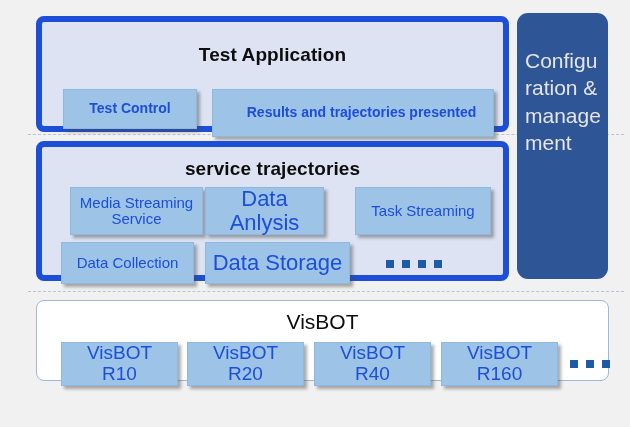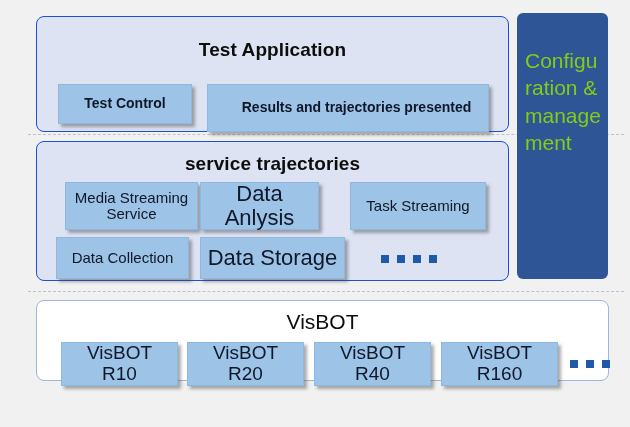--- a/index.html
+++ b/index.html
@@ -34,21 +34,21 @@
   .divider.d2 { top: 291px; }
 
   
   .layer {
     position: absolute;
     box-sizing: border-box;
     border-radius: 8px;
   }
   .layer-shaded {
     background: #dde3f3;
-    border: 1px solid #1d4ed8;
+    border: 6px solid #1d4ed8;
   }
   .layer-white {
     background: #ffffff;
     border: 1px solid #9fb7dd;
   }
 
   .layer-title {
     position: absolute;
     left: 0;
     right: 0;
@@ -70,21 +70,21 @@
   .box {
     position: absolute;
     box-sizing: border-box;
     background: #9dc3e6;
     border: 1px solid #8fb8df;
     box-shadow: 3px 3px 3px rgba(70,70,70,0.45);
     display: flex;
     align-items: center;
     justify-content: center;
     text-align: center;
-    color: #0f172a;
+    color: #1d4ed8;
     line-height: 1.08;
     padding: 0 3px;
   }
   .box.bold { font-weight: bold; }
 
   
   .dots {
     position: absolute;
     display: flex;
     align-items: center;
@@ -96,22 +96,22 @@
     background: #1f5aa8;
     margin-right: 8px;
   }
   .dots i:last-child { margin-right: 0; }
 
   
   .side-panel {
     position: absolute;
     box-sizing: border-box;
     background: #2e5596;
-    border-radius: 6px;
-    color: #84cc16;
+    border-radius: 11px;
+    color: #e5e5e5;
     font-size: 21px;
     line-height: 1.30;
     padding: 34px 6px 0 8px;
     word-break: break-all;
     overflow: hidden;
   }
 </style>
 </head>
 <body>
 

